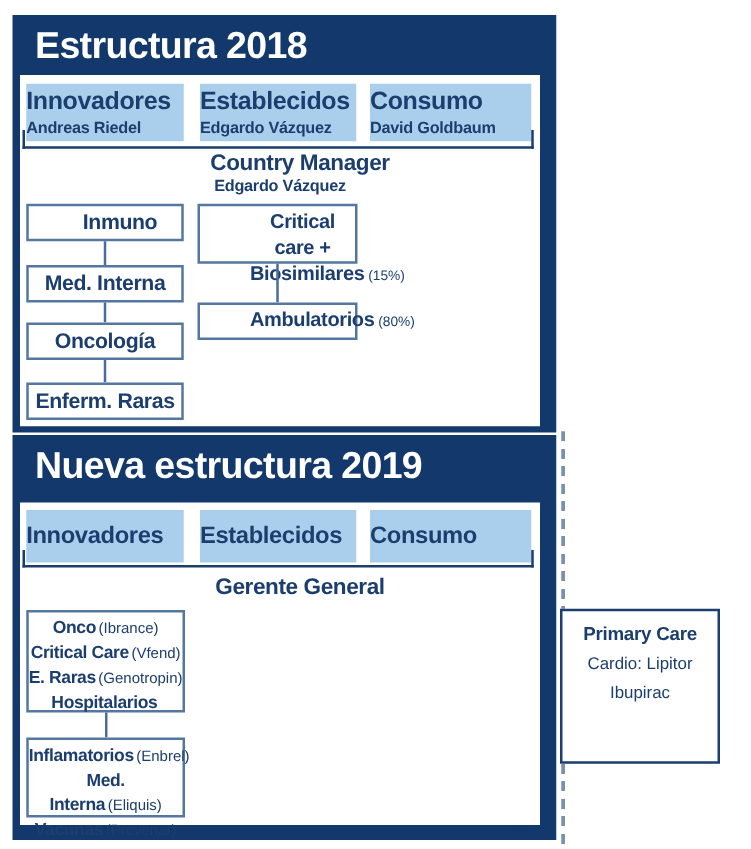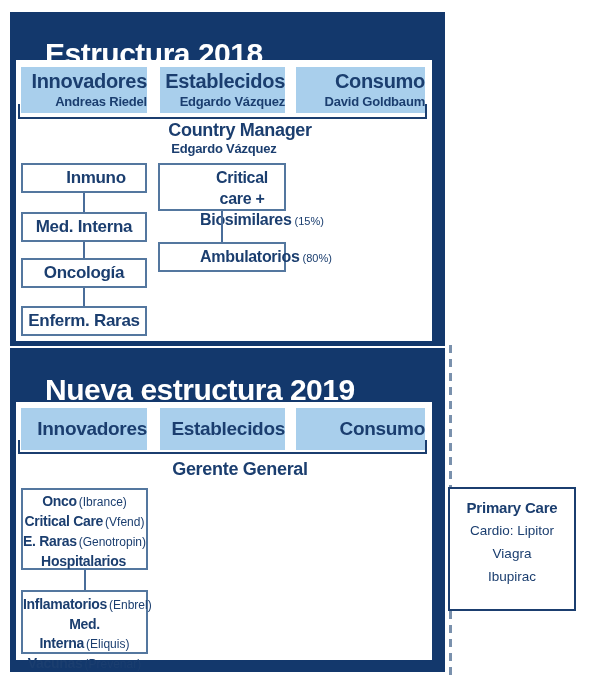--- a/index.html
+++ b/index.html
@@ -5,30 +5,30 @@
   html,body{margin:0;padding:0;}
   body{
     width:601px;height:679px;position:relative;background:#ffffff;
     font-family:"Liberation Sans", sans-serif;
     -webkit-font-smoothing:antialiased;
   }
   .panel{position:absolute;left:10px;width:435px;background:#13386c;}
   .p2018{top:12px;height:334px;}
   .p2019{top:348px;height:324px;}
   .ptitle{
-    position:absolute;left:18px;top:8px;margin:17px;
+    position:absolute;left:18px;top:8px;margin:0;
     color:#ffffff;font-size:30px;font-weight:bold;letter-spacing:-0.5px;
     white-space:nowrap;
   }
   .inner{position:absolute;left:6px;width:416px;background:#ffffff;}
   .i2018{top:48px;height:281px;}
   .i2019{top:54px;height:258px;}
 
   .unitbox{
-    position:absolute;background:#a9cfec;color:#1b3e6f;text-align:right;
+    position:absolute;background:#a9cfec;color:#1b3e6f;text-align:left;
   }
   .row1 .unitbox{top:7px;height:46px;}
   .row2 .unitbox{top:6px;height:42px;}
   .unit-a{left:5px;width:126px;}
   .unit-b{left:144px;width:125px;}
   .unit-c{left:280px;width:129px;}
   .unitbox .ulabel{display:block;font-weight:bold;font-size:20px;line-height:27px;margin-top:1px;letter-spacing:-0.3px;}
   .row2 .unitbox .ulabel{font-size:19px;line-height:42px;margin-top:0;}
   .unitbox .uname{display:block;font-weight:bold;font-size:13px;line-height:14px;letter-spacing:-0.2px;}
 
@@ -159,17 +159,16 @@
         <span class="line"><span>Vacunas</span><span class="note">(Prevenar)</span></span>
       </div>
     </div>
   </section>
 
   <div class="dashline"></div>
 
   <div class="sidebox">
     <span class="stitle">Primary Care</span>
     <span class="sitem">Cardio: Lipitor</span>
-    <span class="sitem">Viagra</span>
     <span class="sitem">Ibupirac</span>
   </div>
 
 </div>
 
 </body></html>

